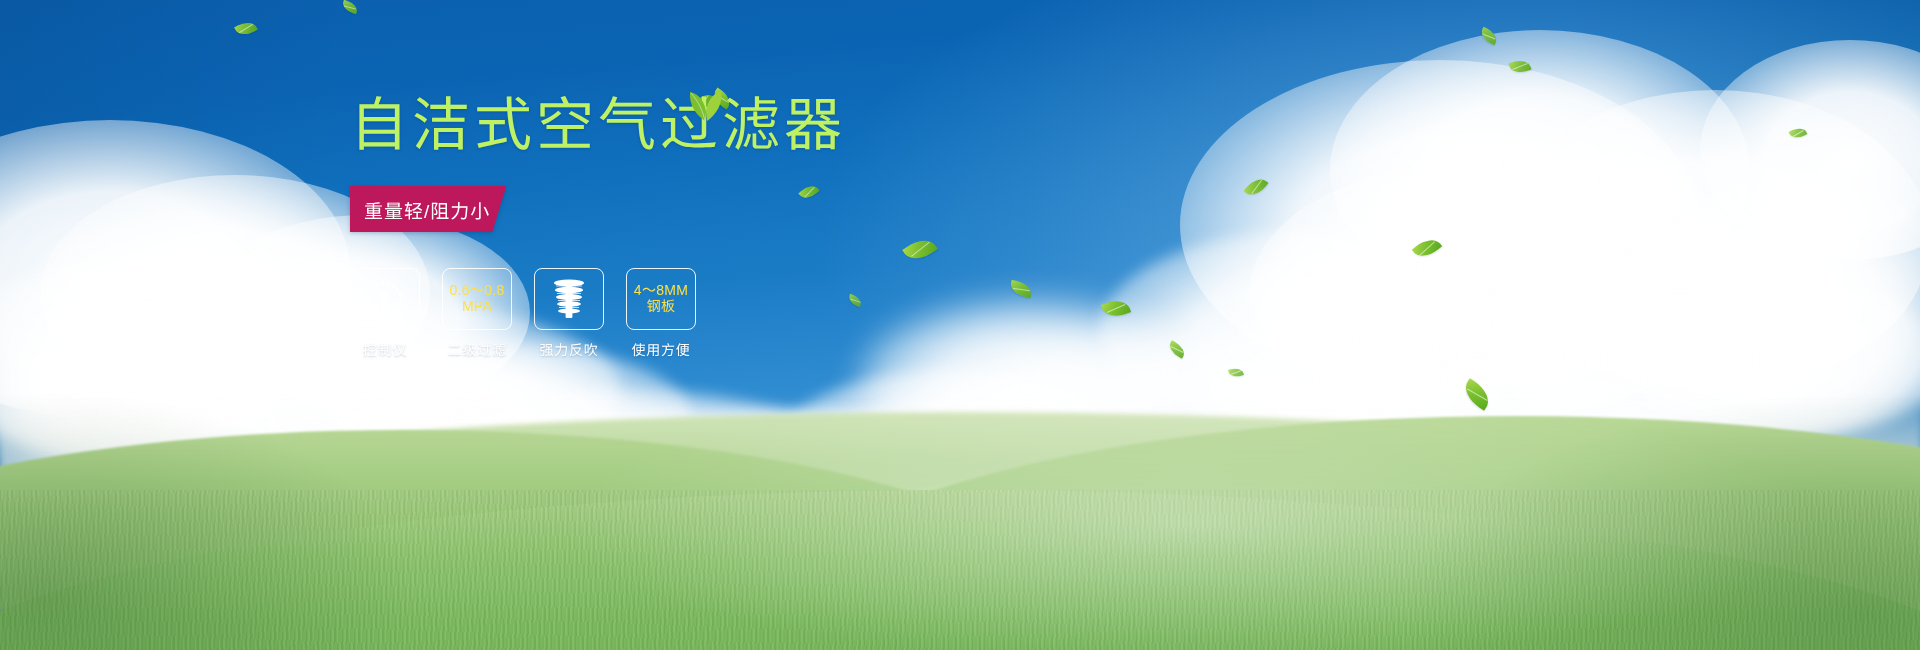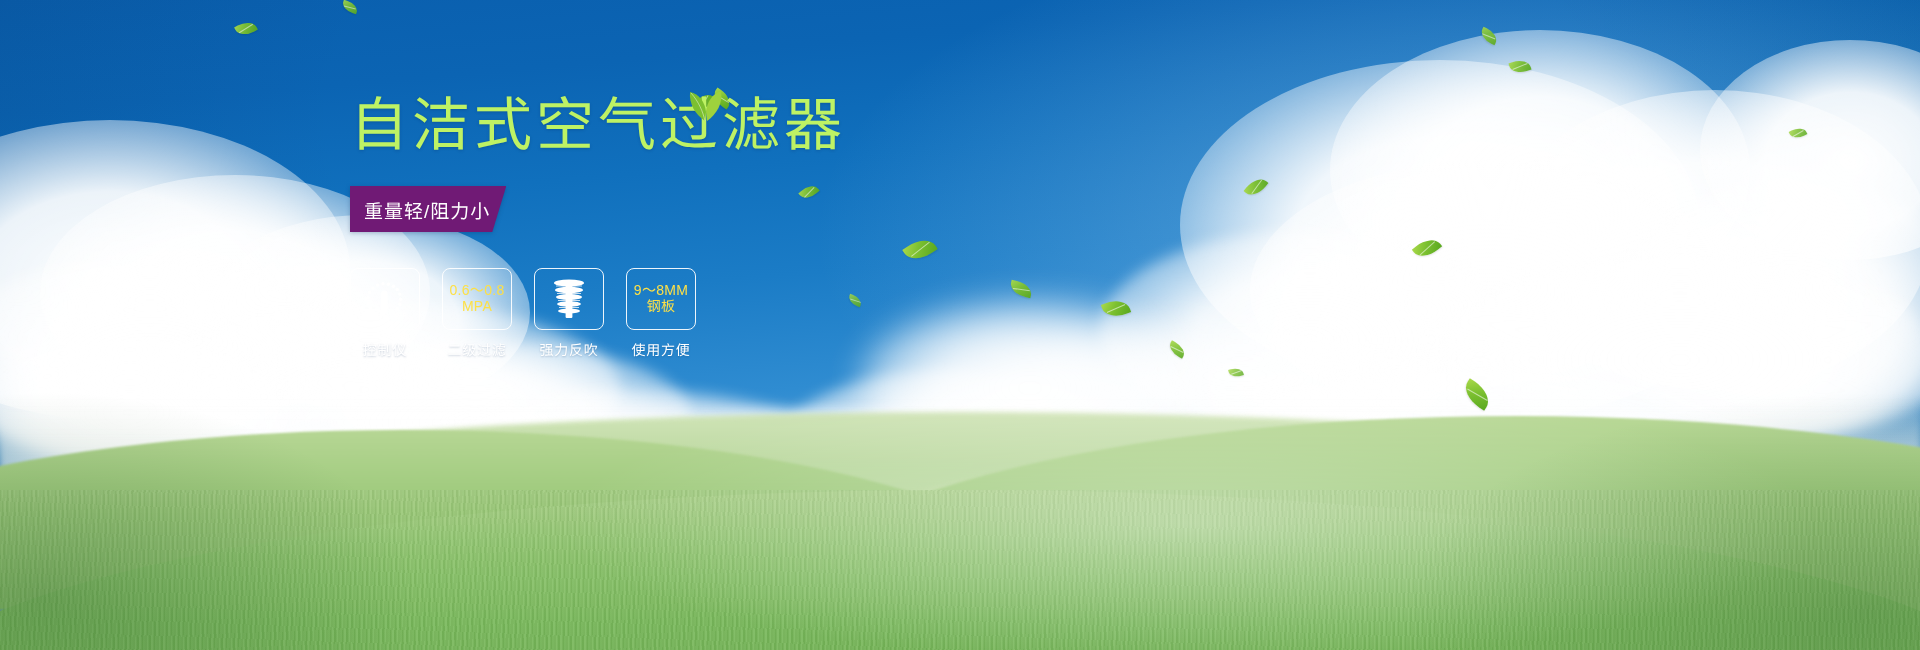--- a/index.html
+++ b/index.html
@@ -203,21 +203,21 @@
   
   .ribbon {
     margin-top: 32px;
     display: flex;
     align-items: stretch;
     height: 46px;
     width: 320px;
     filter: drop-shadow(0 1px 2px rgba(0,30,70,0.25));
   }
   .ribbon-left {
-    background: #701a75;
+    background: #be185d;
     color: #ffffff;
     font-size: 19px;
     letter-spacing: 1px;
     display: flex;
     align-items: center;
     justify-content: center;
     padding: 0 16px 0 14px;
     clip-path: polygon(0 0, 100% 0, calc(100% - 14px) 100%, 0 100%);
     position: relative;
     z-index: 2;
@@ -432,21 +432,21 @@
               </g>
             </svg>
           </span>
         </div>
         <div class="feature-label">强力反吹</div>
       </div>
 
       <div class="feature">
         <div class="feature-box">
           <div class="feature-text">
-            <div>9〜8MM</div>
+            <div>4〜8MM</div>
             <div>钢板</div>
           </div>
         </div>
         <div class="feature-label">使用方便</div>
       </div>
 
 
     </div>
   </div>
 </div>

